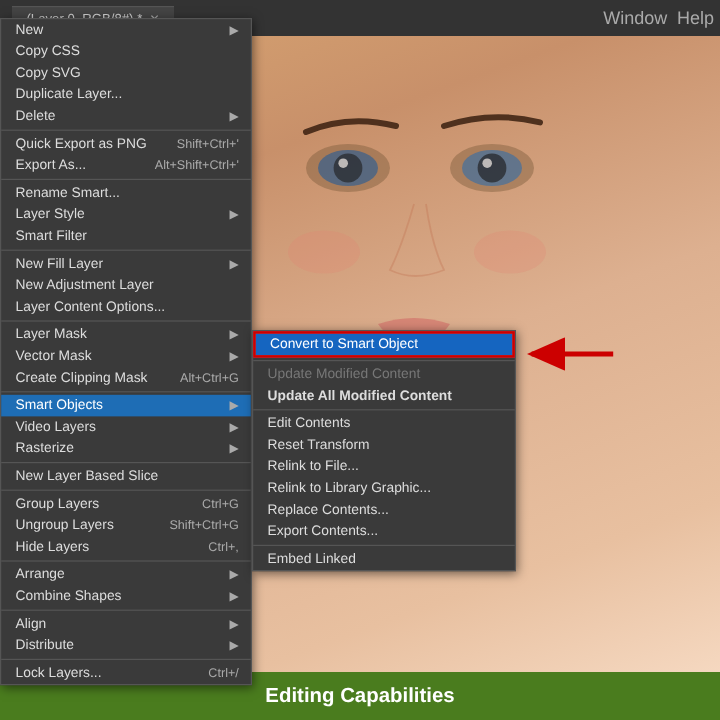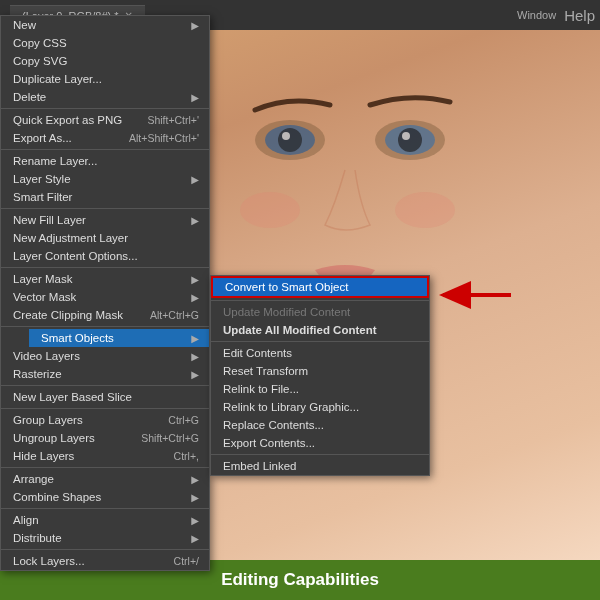--- a/index.html
+++ b/index.html
@@ -72,21 +72,20 @@
       padding: 3px 10px 3px 12px;
       color: #ddd;
       font-size: 11.5px;
       cursor: pointer;
       white-space: nowrap;
     }
 
     .menu-item.highlighted {
       background: #1e6db5;
       color: #fff;
-      margin-left: 28px;
     }
 
     .menu-item.disabled {
       color: #777;
     }
 
     .menu-item .shortcut {
       color: #aaa;
       font-size: 10.5px;
       margin-left: 10px;
@@ -178,21 +177,21 @@
       <ellipse cx="255" cy="170" rx="30" ry="18" fill="#e08070" opacity="0.3"></ellipse>
     </svg>
   </div>
 
   <div class="ps-topbar">
     <div class="ps-tab">
       <span>(Layer 0, RGB/8#) *</span>
       <span class="close-btn">✕</span>
     </div>
     <div style="margin-left:auto;display:flex;gap:8px;align-items:center;">
-      <span style="color:#aaa;font-size:11px;">Window</span>
+      <span style="color:#aaa;font-size:15px;">Window</span>
       <span style="color:#aaa;font-size:15px;">Help</span>
     </div>
   </div>
 
   <div class="context-menu">
 
     <div class="menu-item">
       <span>New</span>
       <span class="arrow">▶</span>
     </div>
@@ -213,21 +212,21 @@
     <div class="menu-item">
       <span>Quick Export as PNG</span>
       <span class="shortcut">Shift+Ctrl+'</span>
     </div>
     <div class="menu-item">
       <span>Export As...</span>
       <span class="shortcut">Alt+Shift+Ctrl+'</span>
     </div>
     <div class="menu-separator"></div>
     <div class="menu-item">
-      <span>Rename Layer...</span>
+      <span>Rename Smart...</span>
     </div>
     <div class="menu-item">
       <span>Layer Style</span>
       <span class="arrow">▶</span>
     </div>
     <div class="menu-item">
       <span>Smart Filter</span>
     </div>
     <div class="menu-separator"></div>
     <div class="menu-item">

